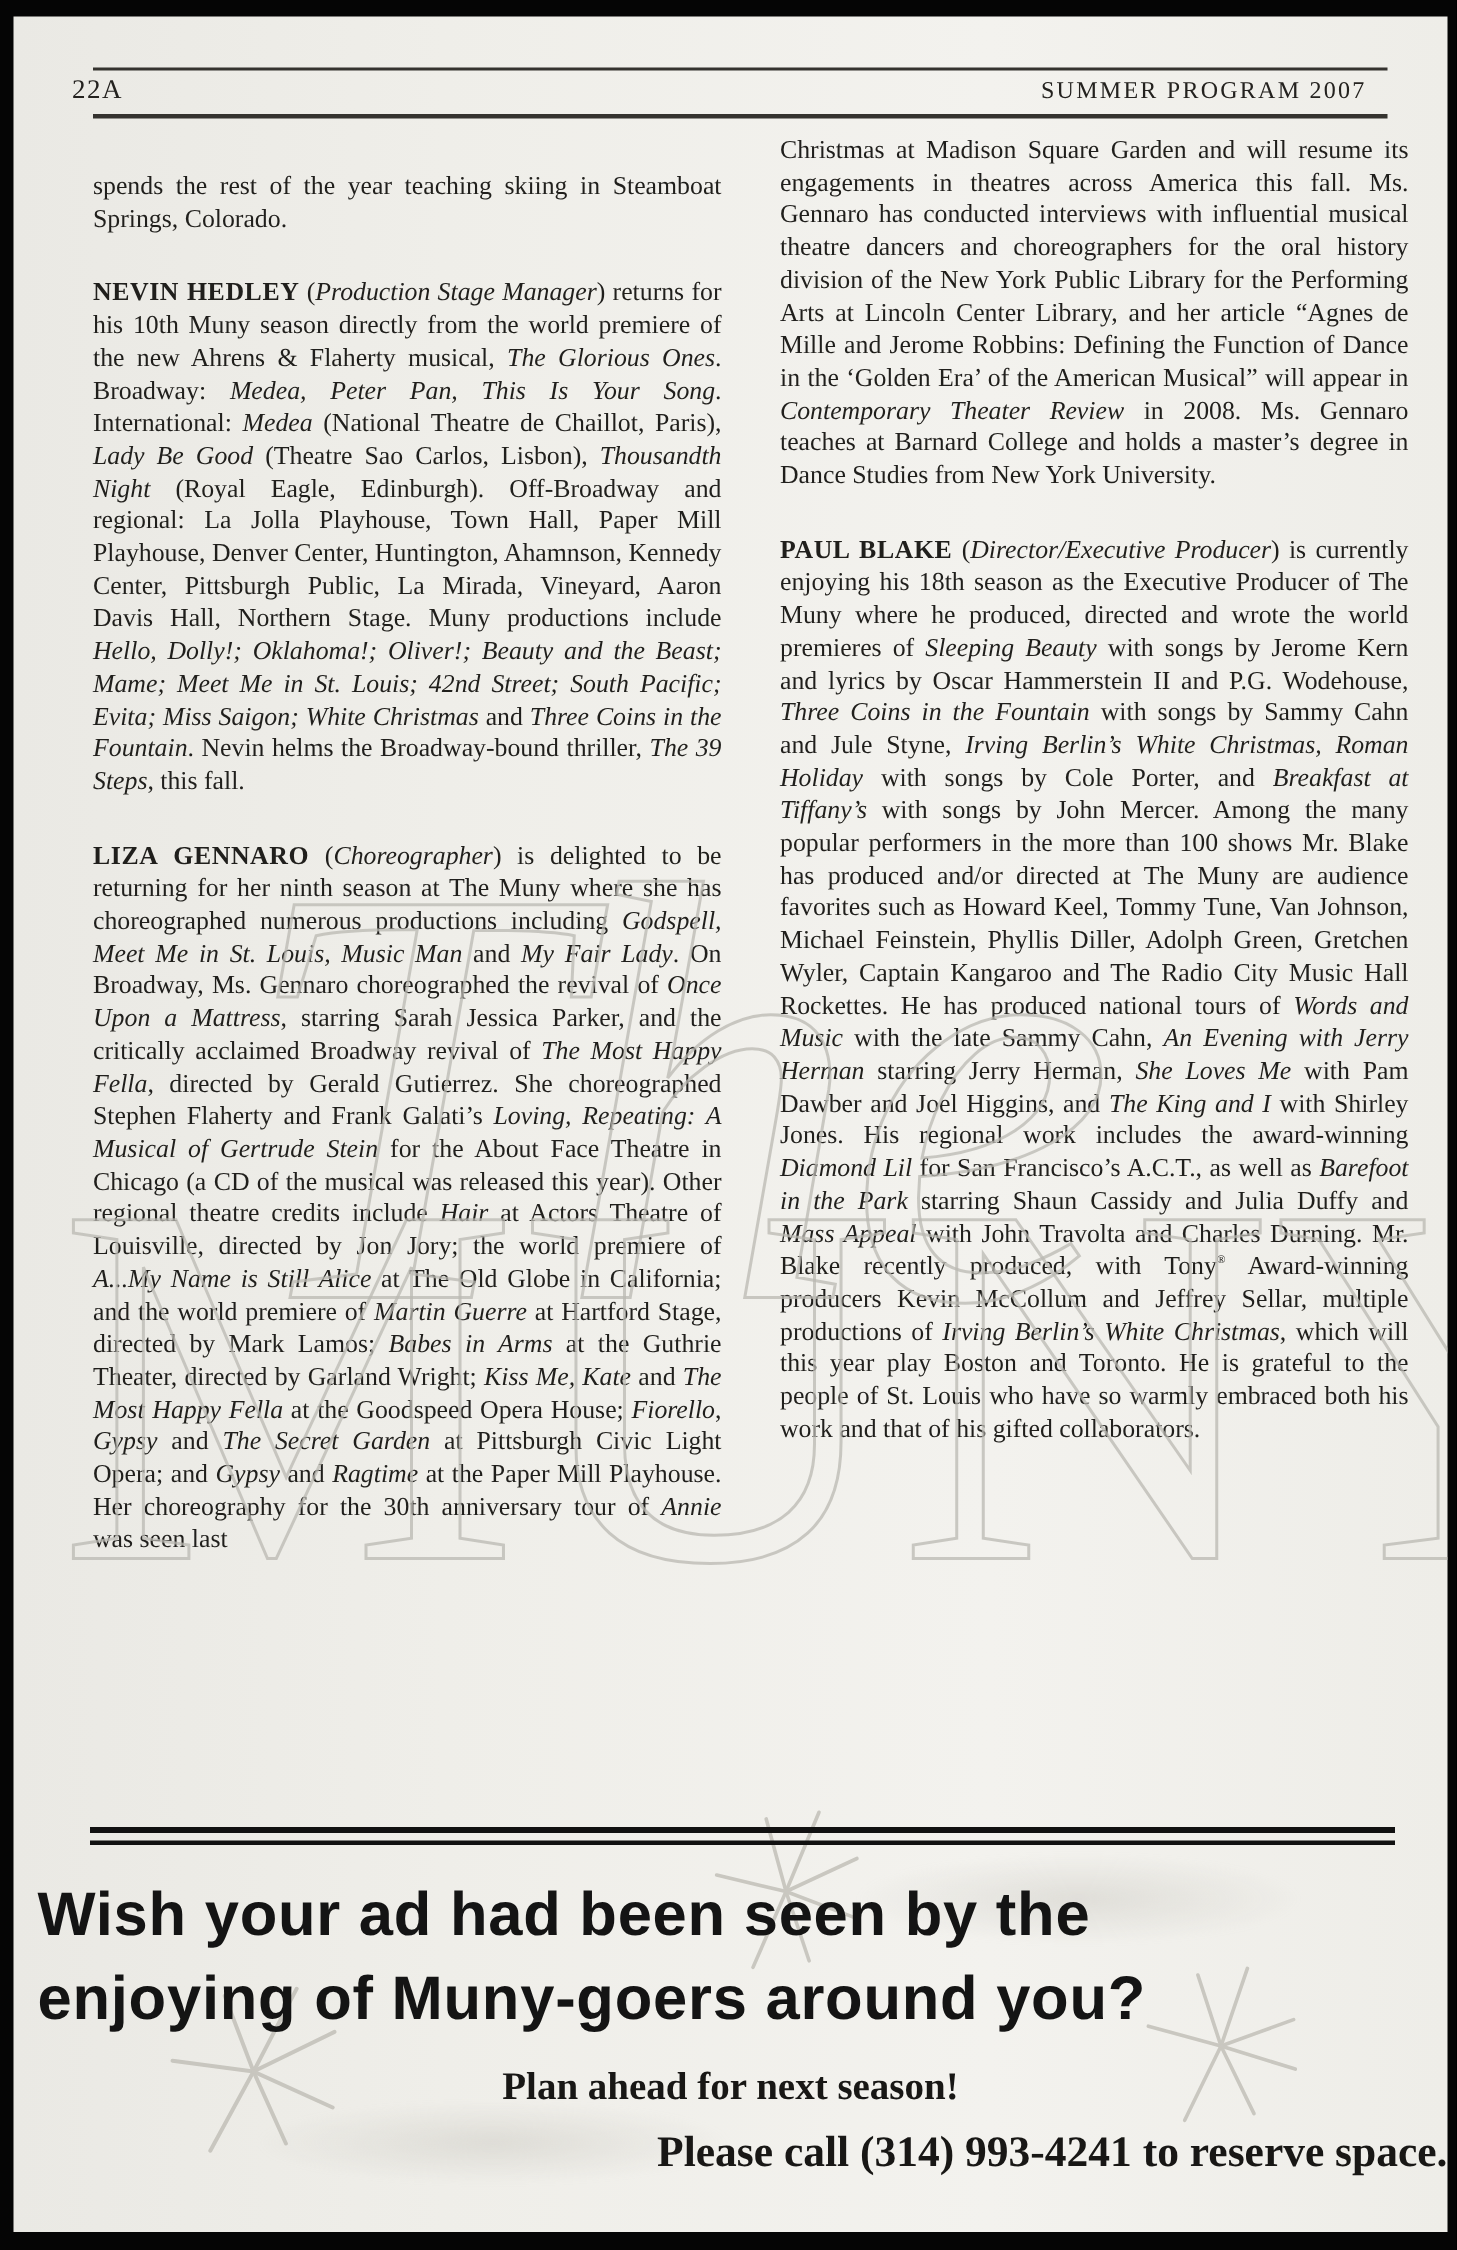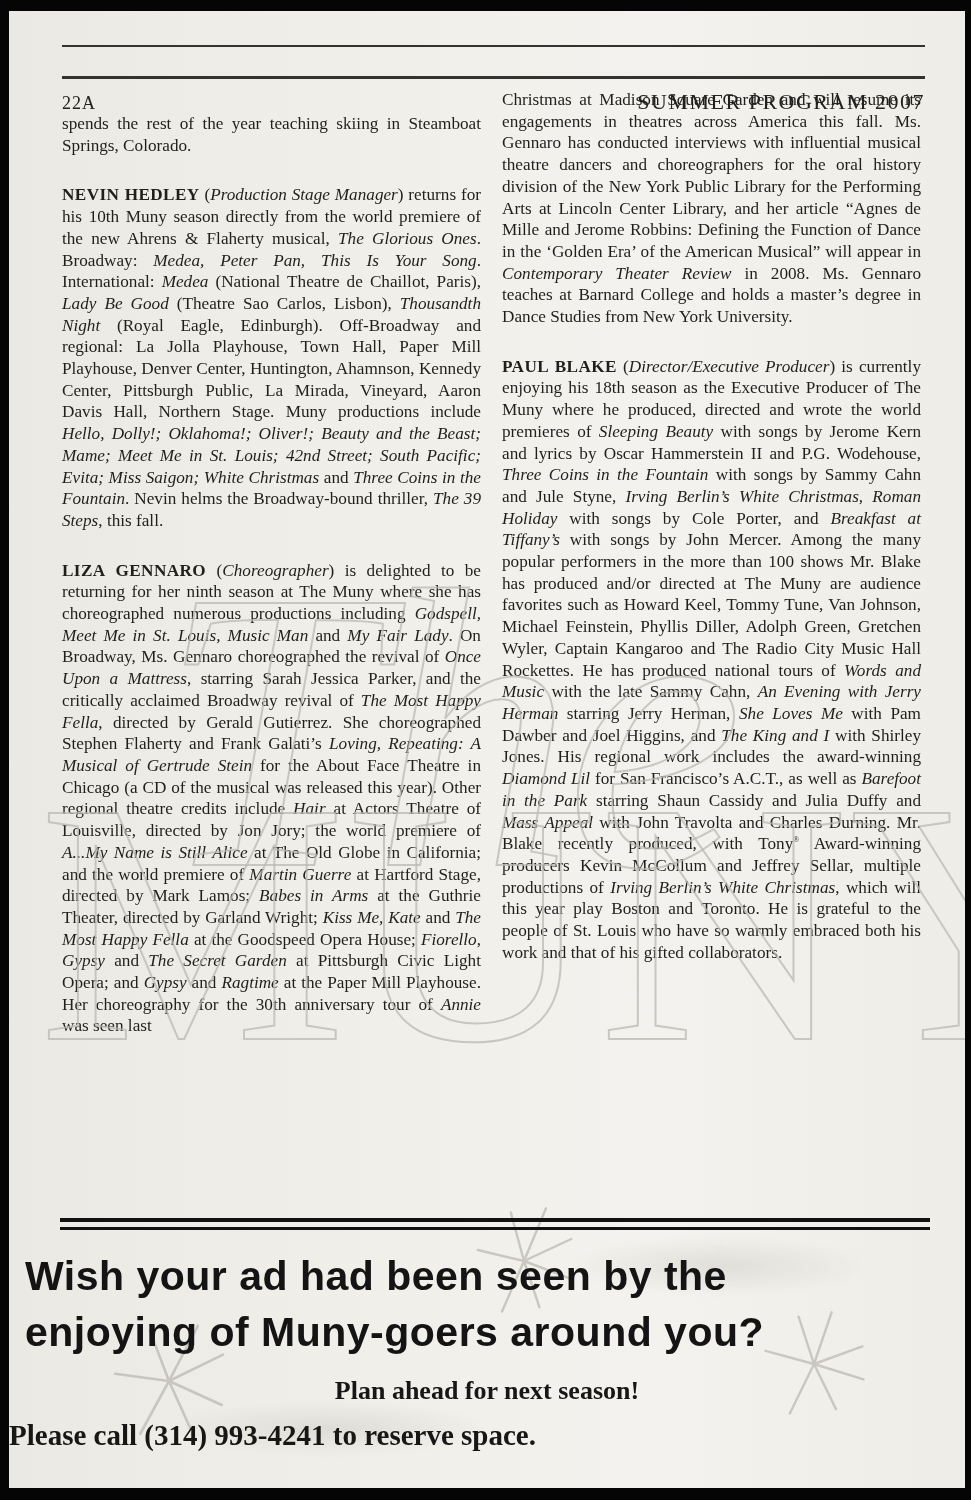--- a/index.html
+++ b/index.html
@@ -6,49 +6,49 @@
   .frame { position:relative; width:971px; height:1500px; background:#050505; overflow:hidden; }
   .page {
     position:absolute; left:9px; top:11px; right:6px; bottom:12px;
     background:linear-gradient(90deg,#eae9e4 0%, #efeee9 30%, #f3f2ee 68%, #eeede8 100%);
     overflow:hidden;
   }
   
   .rule { position:absolute; left:53px; width:863px; background:#35332f; }
   .rule-top { top:34px; height:2px; }
   .rule-bottom { top:65px; height:3px; }
-  .header-row { position:absolute; left:53px; top:38px; width:863px; display:flex; justify-content:space-between; align-items:baseline;
-    font-family:"Liberation Serif",serif; color:#24221f;margin-top:40px; }
+  .header-row { position:absolute; left:39px; top:38px; width:863px; display:flex; justify-content:space-between; align-items:baseline;
+    font-family:"Liberation Serif",serif; color:#24221f; }
   .page-num { font-size:18px; letter-spacing:1px; }
-  .prog-title { font-size:22px; letter-spacing:1.5px; }
+  .prog-title { font-size:16px; letter-spacing:1.5px; }
   
   .watermark { position:absolute; left:0; top:0; width:100%; height:100%; pointer-events:none; z-index:3; }
   .wm { position:absolute; font-family:"Liberation Serif",serif; color:transparent;
     -webkit-text-stroke:2px rgba(185,184,178,0.75); text-stroke:2px rgba(185,184,178,0.75); line-height:1; white-space:nowrap; }
   .wm1 { left:150px; top:520px; font-size:400px; letter-spacing:-8px;font-style:italic; }
   .wm2 { left:30px; top:740px; font-size:345px; letter-spacing:2px; }
   
   .columns { position:absolute; left:53px; top:78px; width:864px; z-index:2; }
   .col { position:absolute; top:0; width:419px; }
   .col-left { left:0;margin-top:24px; }
-  .col-right { left:440px; }
+  .col-right { left:458px; }
   .para { margin:0 0 28px 0; text-align:justify; font-family:"Liberation Serif",serif;
     font-size:17.2px; line-height:21.7px; color:#201f1c; }
   .para b { font-weight:bold; letter-spacing:0.4px; }
   .para i { font-style:italic; }
   .para sup { font-size:0.45em; vertical-align:super; line-height:0; }
   
   .ad-rule { position:absolute; left:51px; width:870px; background:#111; z-index:2; }
   .ad-rule-1 { top:1207px; height:4px; }
   .ad-rule-2 { top:1216px; height:2.5px; }
   .ad-headline { position:absolute; left:16px; top:1237px; width:100%; text-align:left; z-index:2;
     font-family:"Liberation Sans",sans-serif; font-weight:700; font-size:41px; line-height:56px; color:#141414; letter-spacing:0.5px; }
   .ad-plan { position:absolute; left:0; top:1365px; width:100%; text-align:center; z-index:2;
     font-family:"Liberation Serif",serif; font-weight:700; font-size:26px; color:#181715; }
-  .ad-phone { position:absolute; left:0; top:1408px; width:100%; text-align:left; z-index:2;
+  .ad-phone { position:absolute; left:0; top:1408px; width:100%; text-align:right; z-index:2;
     font-family:"Liberation Serif",serif; font-weight:700; font-size:29px; color:#181715; }
   
   .star { position:absolute; z-index:1; opacity:0.75; }
   .star line { stroke:#bcbab2; stroke-width:2.2; stroke-linecap:round; }
   .ghost { position:absolute; z-index:0; background:
     radial-gradient(ellipse at center, rgba(190,188,180,0.35), rgba(190,188,180,0) 70%); filter:blur(2px); }
 </style>
 </head>
 <body>
 

